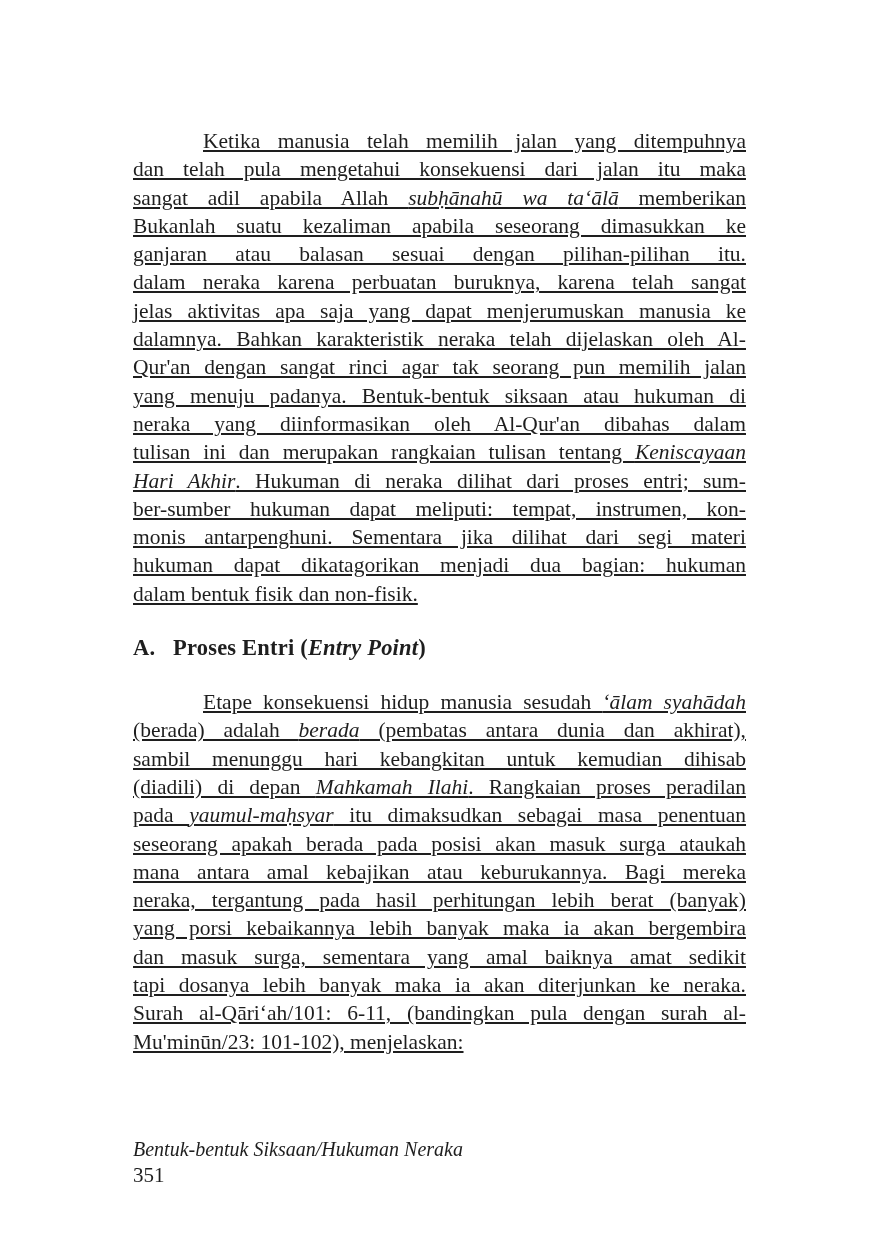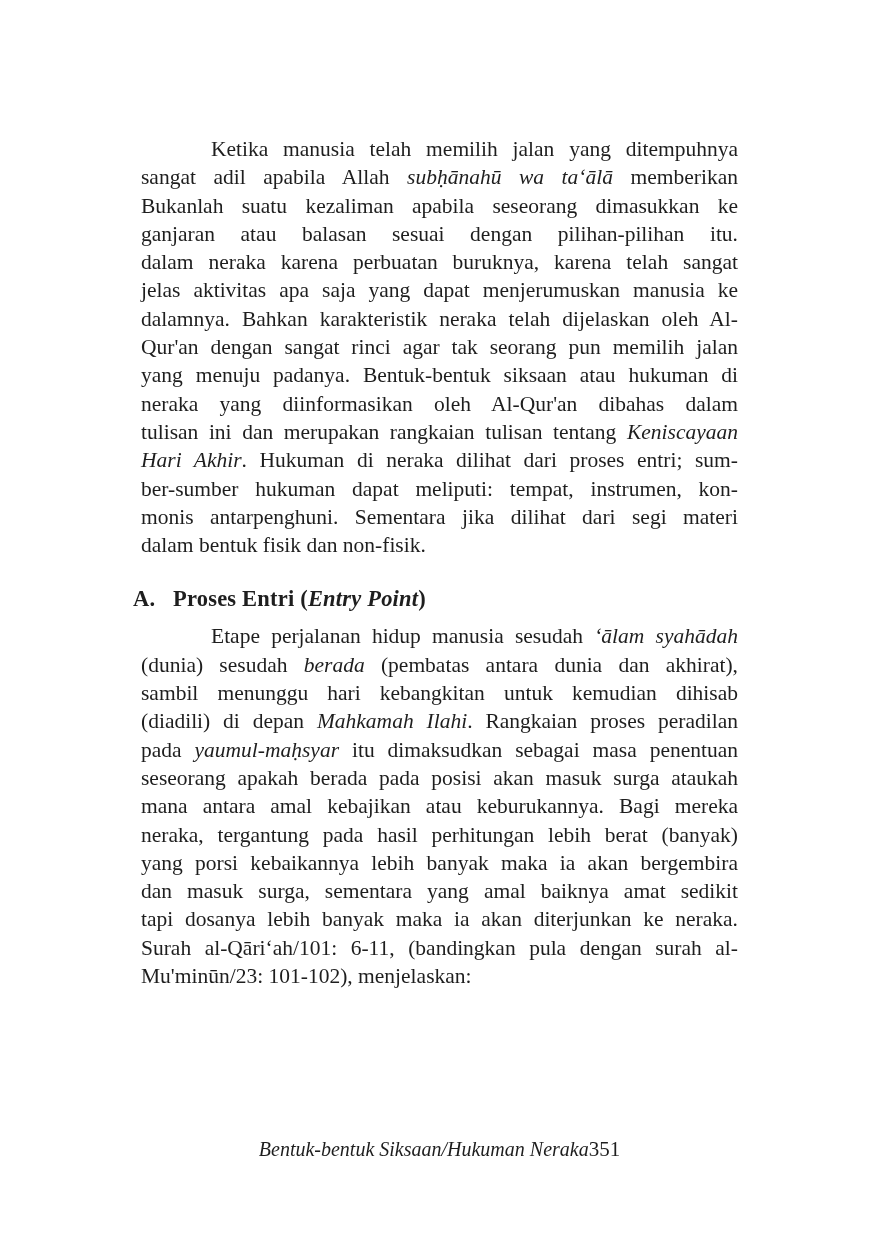--- a/index.html
+++ b/index.html
@@ -20,21 +20,22 @@
     inset: 0;
     background: #ffffff;
   }
   .content {
     position: absolute;
     left: 133px;
     top: 127px;
     width: 613px;
   }
   .paragraph {
-    margin: 8px;
+    margin: 0;
+    text-decoration: underline;
   }
   .line {
     font-size: 21.5px;
     line-height: 28.3px;
     text-align: justify;
     text-align-last: justify;
     white-space: normal;
   }
   .line.indent {
     text-indent: 70px;
@@ -43,72 +44,75 @@
     text-align-last: left;
   }
   .it {
     font-style: italic;
   }
   .heading {
     font-weight: 700;
     font-size: 22.5px;
     line-height: 30px;
     margin-top: 25px;
-    margin-bottom: 1px;
+    margin-bottom: 25px;
     letter-spacing: 0.2px;
   }
   .h-label {
     display: inline-block;
     width: 40px;
   }
   .footer {
     position: absolute;
     left: 133px;
     top: 1136px;
     width: 613px;
     display: flex;
     justify-content: center;
     align-items: baseline;
+    flex-direction: column;
   }
   .footer-title {
     font-style: italic;
     font-size: 20px;
     line-height: 26px;
   }
   .footer-page {
     font-size: 21px;
     line-height: 26px;
   }
 </style>
 </head>
 <body>
 
 <div class="page">
   <div class="content">
       <div class="paragraph">
         <div class="line indent"><span>Ketika manusia telah memilih jalan yang ditempuhnya</span></div>
+        <div class="line"><span>dan telah pula mengetahui konsekuensi dari jalan itu maka</span></div>
         <div class="line"><span>sangat adil apabila Allah </span><span class="it">subḥānahū wa ta‘ālā</span><span> memberikan</span></div>
         <div class="line"><span>Bukanlah suatu kezaliman apabila seseorang dimasukkan ke</span></div>
         <div class="line"><span>ganjaran atau balasan sesuai dengan pilihan-pilihan itu.</span></div>
         <div class="line"><span>dalam neraka karena perbuatan buruknya, karena telah sangat</span></div>
         <div class="line"><span>jelas aktivitas apa saja yang dapat menjerumuskan manusia ke</span></div>
         <div class="line"><span>dalamnya. Bahkan karakteristik neraka telah dijelaskan oleh Al-</span></div>
         <div class="line"><span>Qur'an dengan sangat rinci agar tak seorang pun memilih jalan</span></div>
         <div class="line"><span>yang menuju padanya. Bentuk-bentuk siksaan atau hukuman di</span></div>
         <div class="line"><span>neraka yang diinformasikan oleh Al-Qur'an dibahas dalam</span></div>
         <div class="line"><span>tulisan ini dan merupakan rangkaian tulisan tentang </span><span class="it">Keniscayaan</span></div>
         <div class="line"><span class="it">Hari Akhir</span><span>. Hukuman di neraka dilihat dari proses entri; sum-</span></div>
         <div class="line"><span>ber-sumber hukuman dapat meliputi: tempat, instrumen, kon-</span></div>
         <div class="line"><span>monis antarpenghuni. Sementara jika dilihat dari segi materi</span></div>
+        <div class="line"><span>hukuman dapat dikatagorikan menjadi dua bagian: hukuman</span></div>
         <div class="line last"><span>dalam bentuk fisik dan non-fisik.</span></div>
       </div>
       <div class="heading"><span class="h-label">A.</span><span>Proses Entri (</span><span class="it">Entry Point</span><span>)</span></div>
       <div class="paragraph">
-        <div class="line indent"><span>Etape perjalanan hidup manusia sesudah </span><span class="it">‘ālam syahādah</span></div>
-        <div class="line"><span>(dunia) sesudah </span><span class="it">berada</span><span> (pembatas antara dunia dan akhirat),</span></div>
+        <div class="line indent"><span>Etape konsekuensi hidup manusia sesudah </span><span class="it">‘ālam syahādah</span></div>
+        <div class="line"><span>(berada) adalah </span><span class="it">berada</span><span> (pembatas antara dunia dan akhirat),</span></div>
         <div class="line"><span>sambil menunggu hari kebangkitan untuk kemudian dihisab</span></div>
         <div class="line"><span>(diadili) di depan </span><span class="it">Mahkamah Ilahi</span><span>. Rangkaian proses peradilan</span></div>
         <div class="line"><span>pada </span><span class="it">yaumul-maḥsyar</span><span> itu dimaksudkan sebagai masa penentuan</span></div>
         <div class="line"><span>seseorang apakah berada pada posisi akan masuk surga ataukah</span></div>
         <div class="line"><span>mana antara amal kebajikan atau keburukannya. Bagi mereka</span></div>
         <div class="line"><span>neraka, tergantung pada hasil perhitungan lebih berat (banyak)</span></div>
         <div class="line"><span>yang porsi kebaikannya lebih banyak maka ia akan bergembira</span></div>
         <div class="line"><span>dan masuk surga, sementara yang amal baiknya amat sedikit</span></div>
         <div class="line"><span>tapi dosanya lebih banyak maka ia akan diterjunkan ke neraka.</span></div>
         <div class="line"><span>Surah al-Qāri‘ah/101: 6-11, (bandingkan pula dengan surah al-</span></div>

